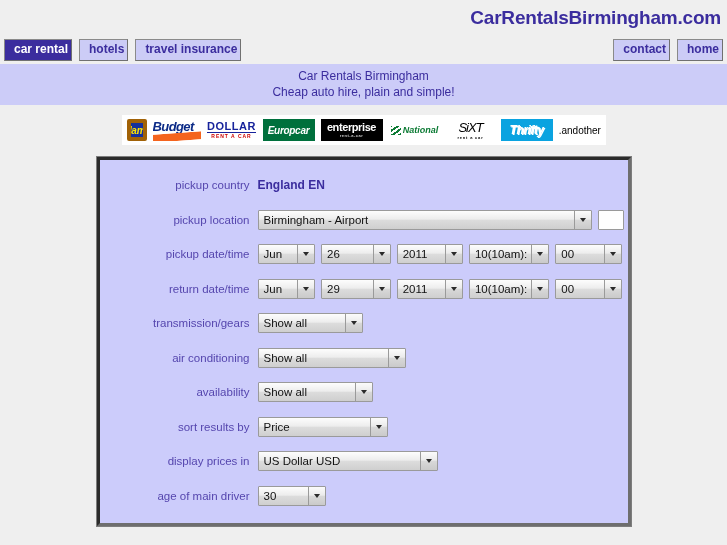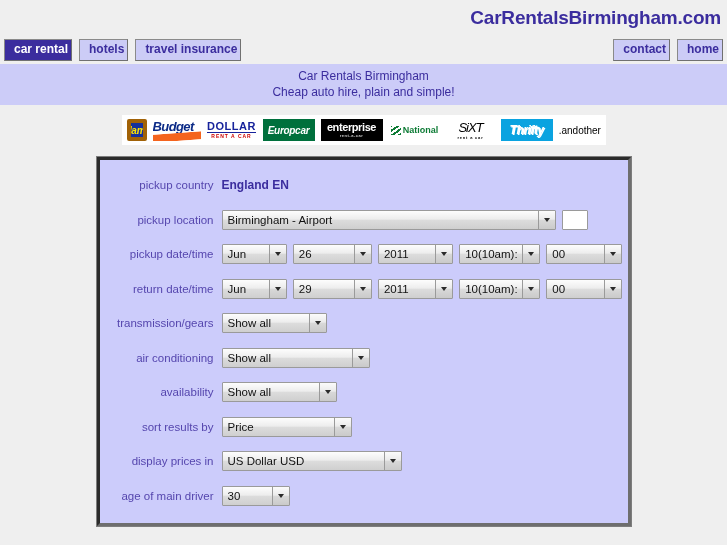--- a/index.html
+++ b/index.html
@@ -145,21 +145,21 @@
   }
   .logo-enterprise {
     width: 62px; background:#000000; color:#ffffff; flex-direction:column; padding:0;
   }
   .logo-enterprise .en-top {
     font-size:11px; line-height:12px; letter-spacing:-0.4px;
   }
   .logo-enterprise .en-bot { font-size:4px; line-height:6px; color:#cfcfcf; letter-spacing:0.5px;}
   .logo-national {
     width: 52px; background:#ffffff; color:#0d7b35; font-size:9px;
-    font-weight:bold; 
+    font-weight:bold; font-style:italic;
   }
   .logo-national .nat-mark {
     display:inline-block; width:10px; height:9px; margin-right:2px;
     background: repeating-linear-gradient(-35deg,#0d7b35 0 2px,#ffffff 2px 4px);
   }
   .logo-sixt {
     width: 48px; background:#ffffff; color:#000000; flex-direction:column; padding:0;
   }
   .logo-sixt .sx-top {
     font-size:13px; font-weight:normal; font-style:italic; line-height:15px;
@@ -190,20 +190,21 @@
     border-right: 3px solid #6e6e6e;
     border-bottom: 3px solid #6e6e6e;
     outline: 1px solid #7d7d7d;
     padding: 8px 0 10px 0;
     box-sizing: border-box;
   }
   .form-row {
     display: flex;
     align-items: center;
     height: 34.5px;
+    padding-left: 36px;
   }
   .f-label {
     width: 114px;
     text-align: right;
     padding-right: 8px;
     font-size: 11.5px;
     color: #5546ae;
     white-space: nowrap;
     flex: none;
   }

